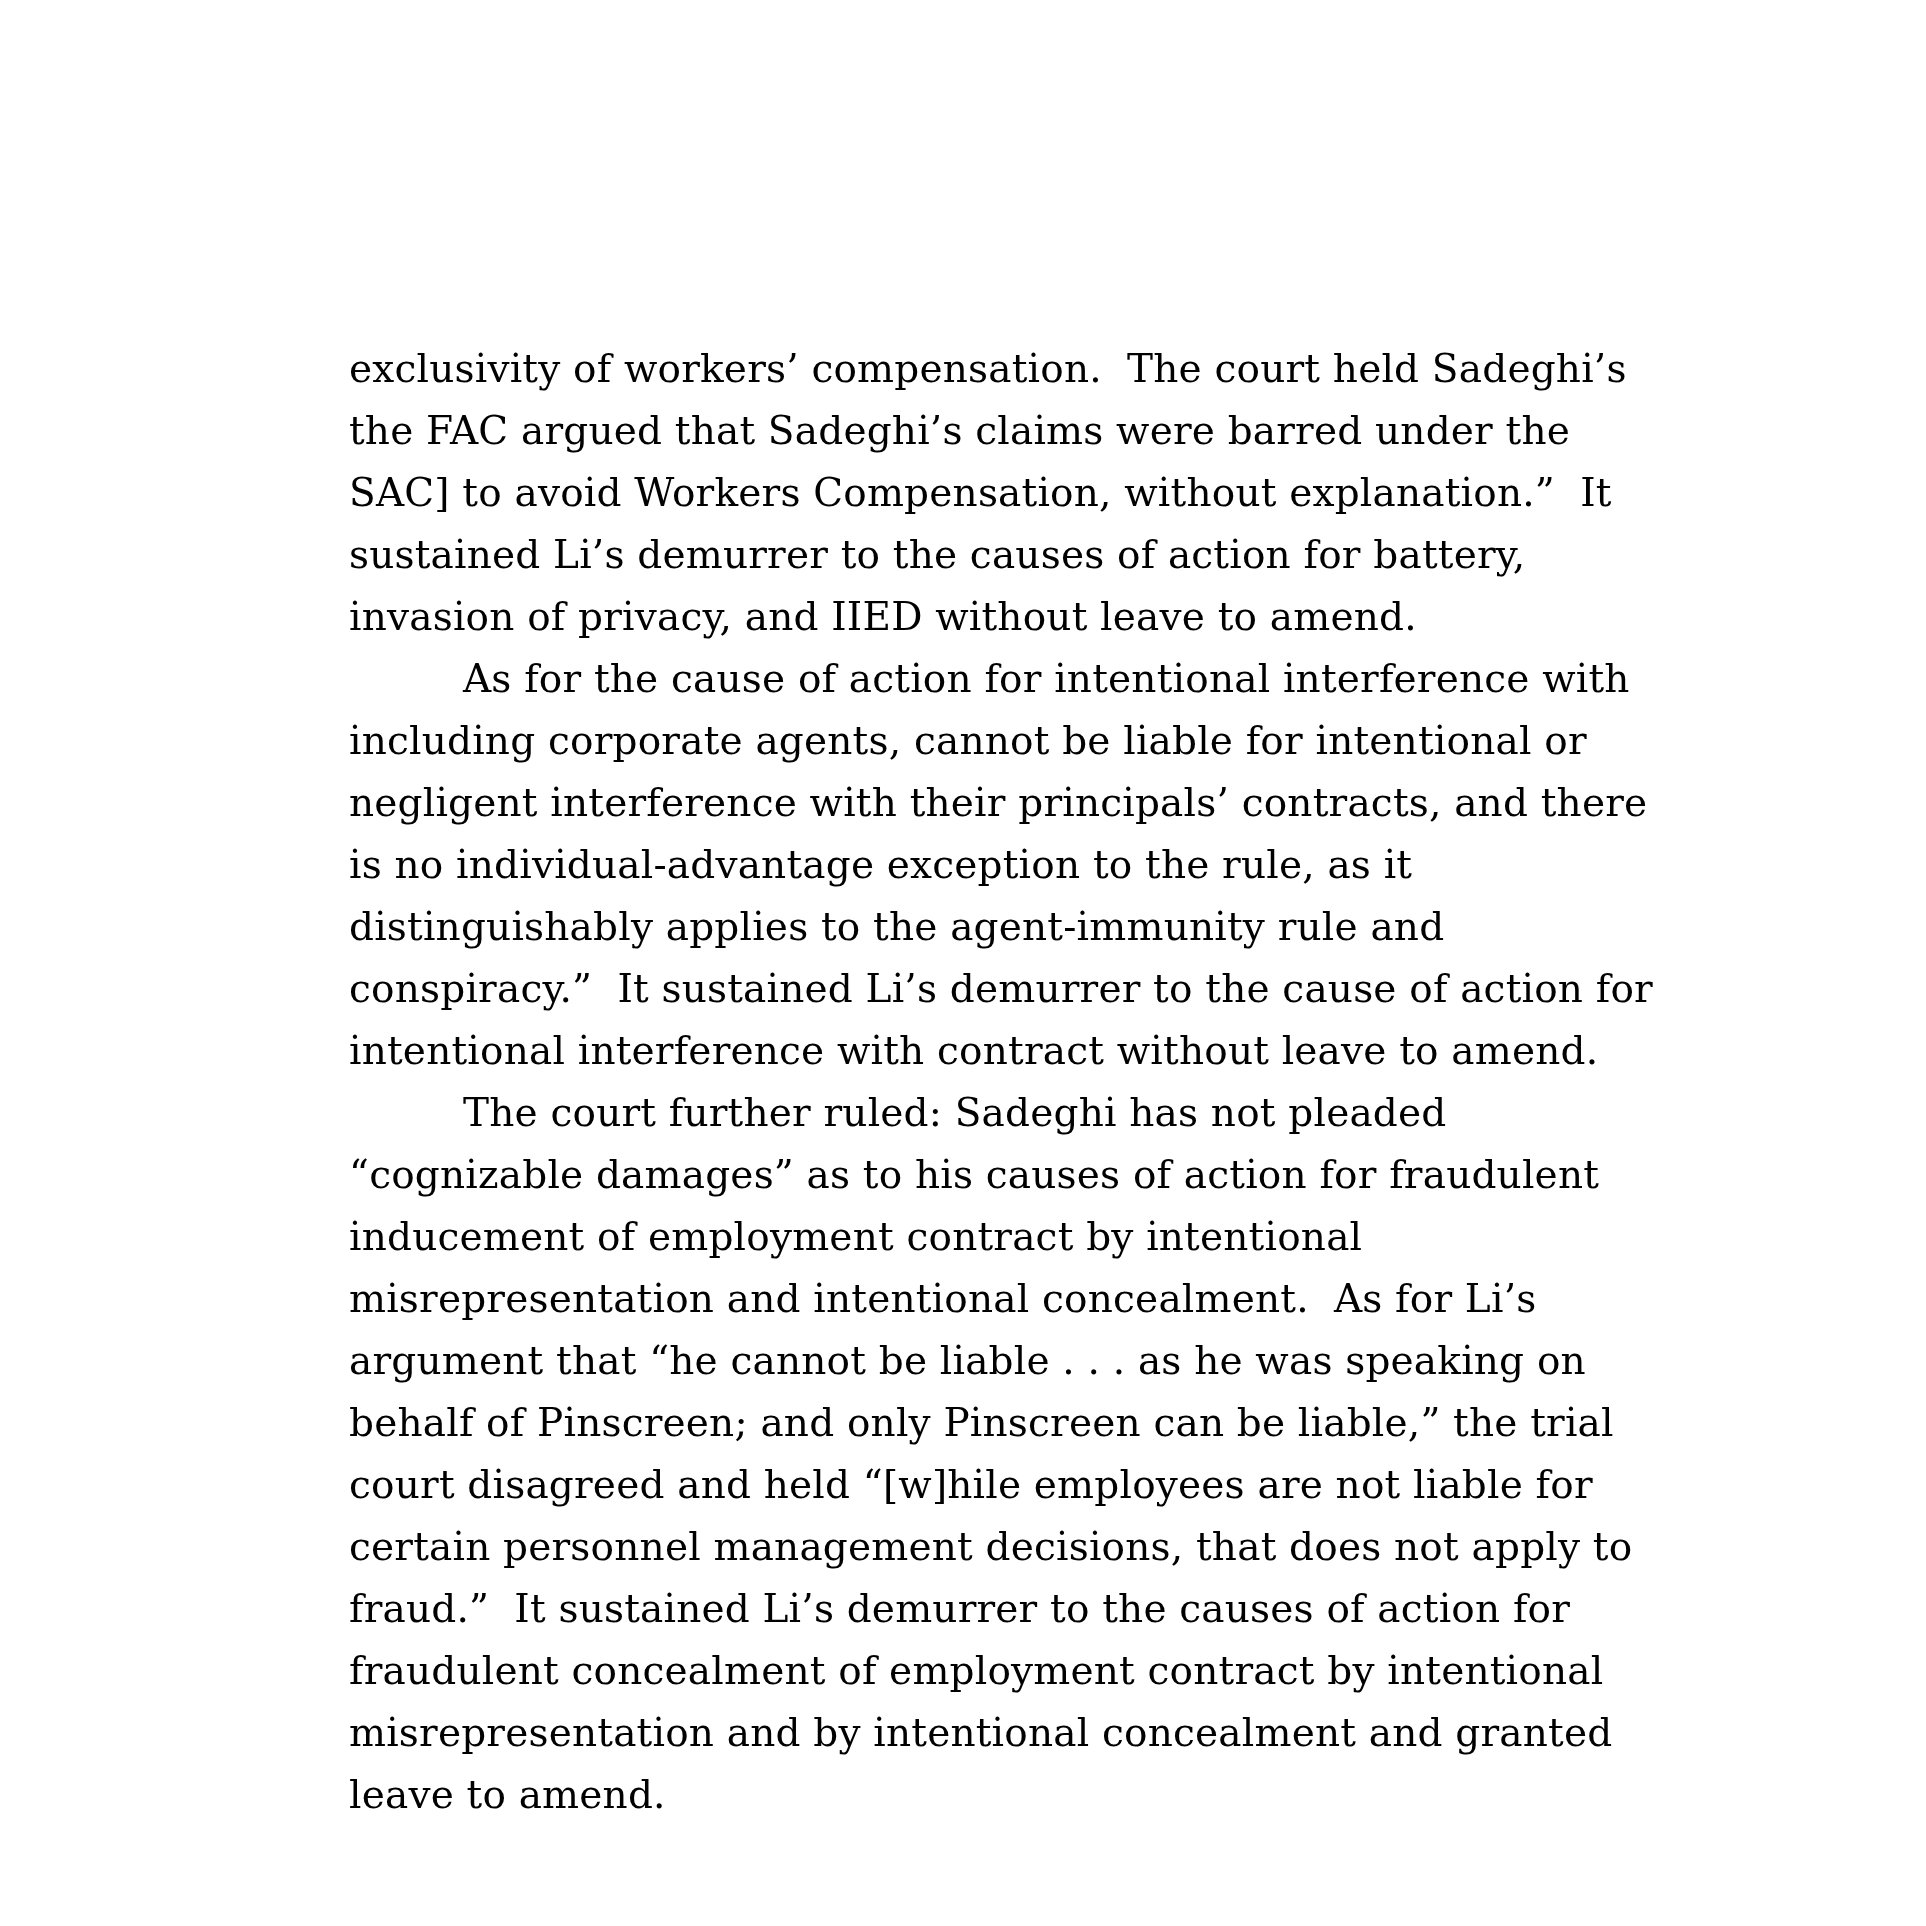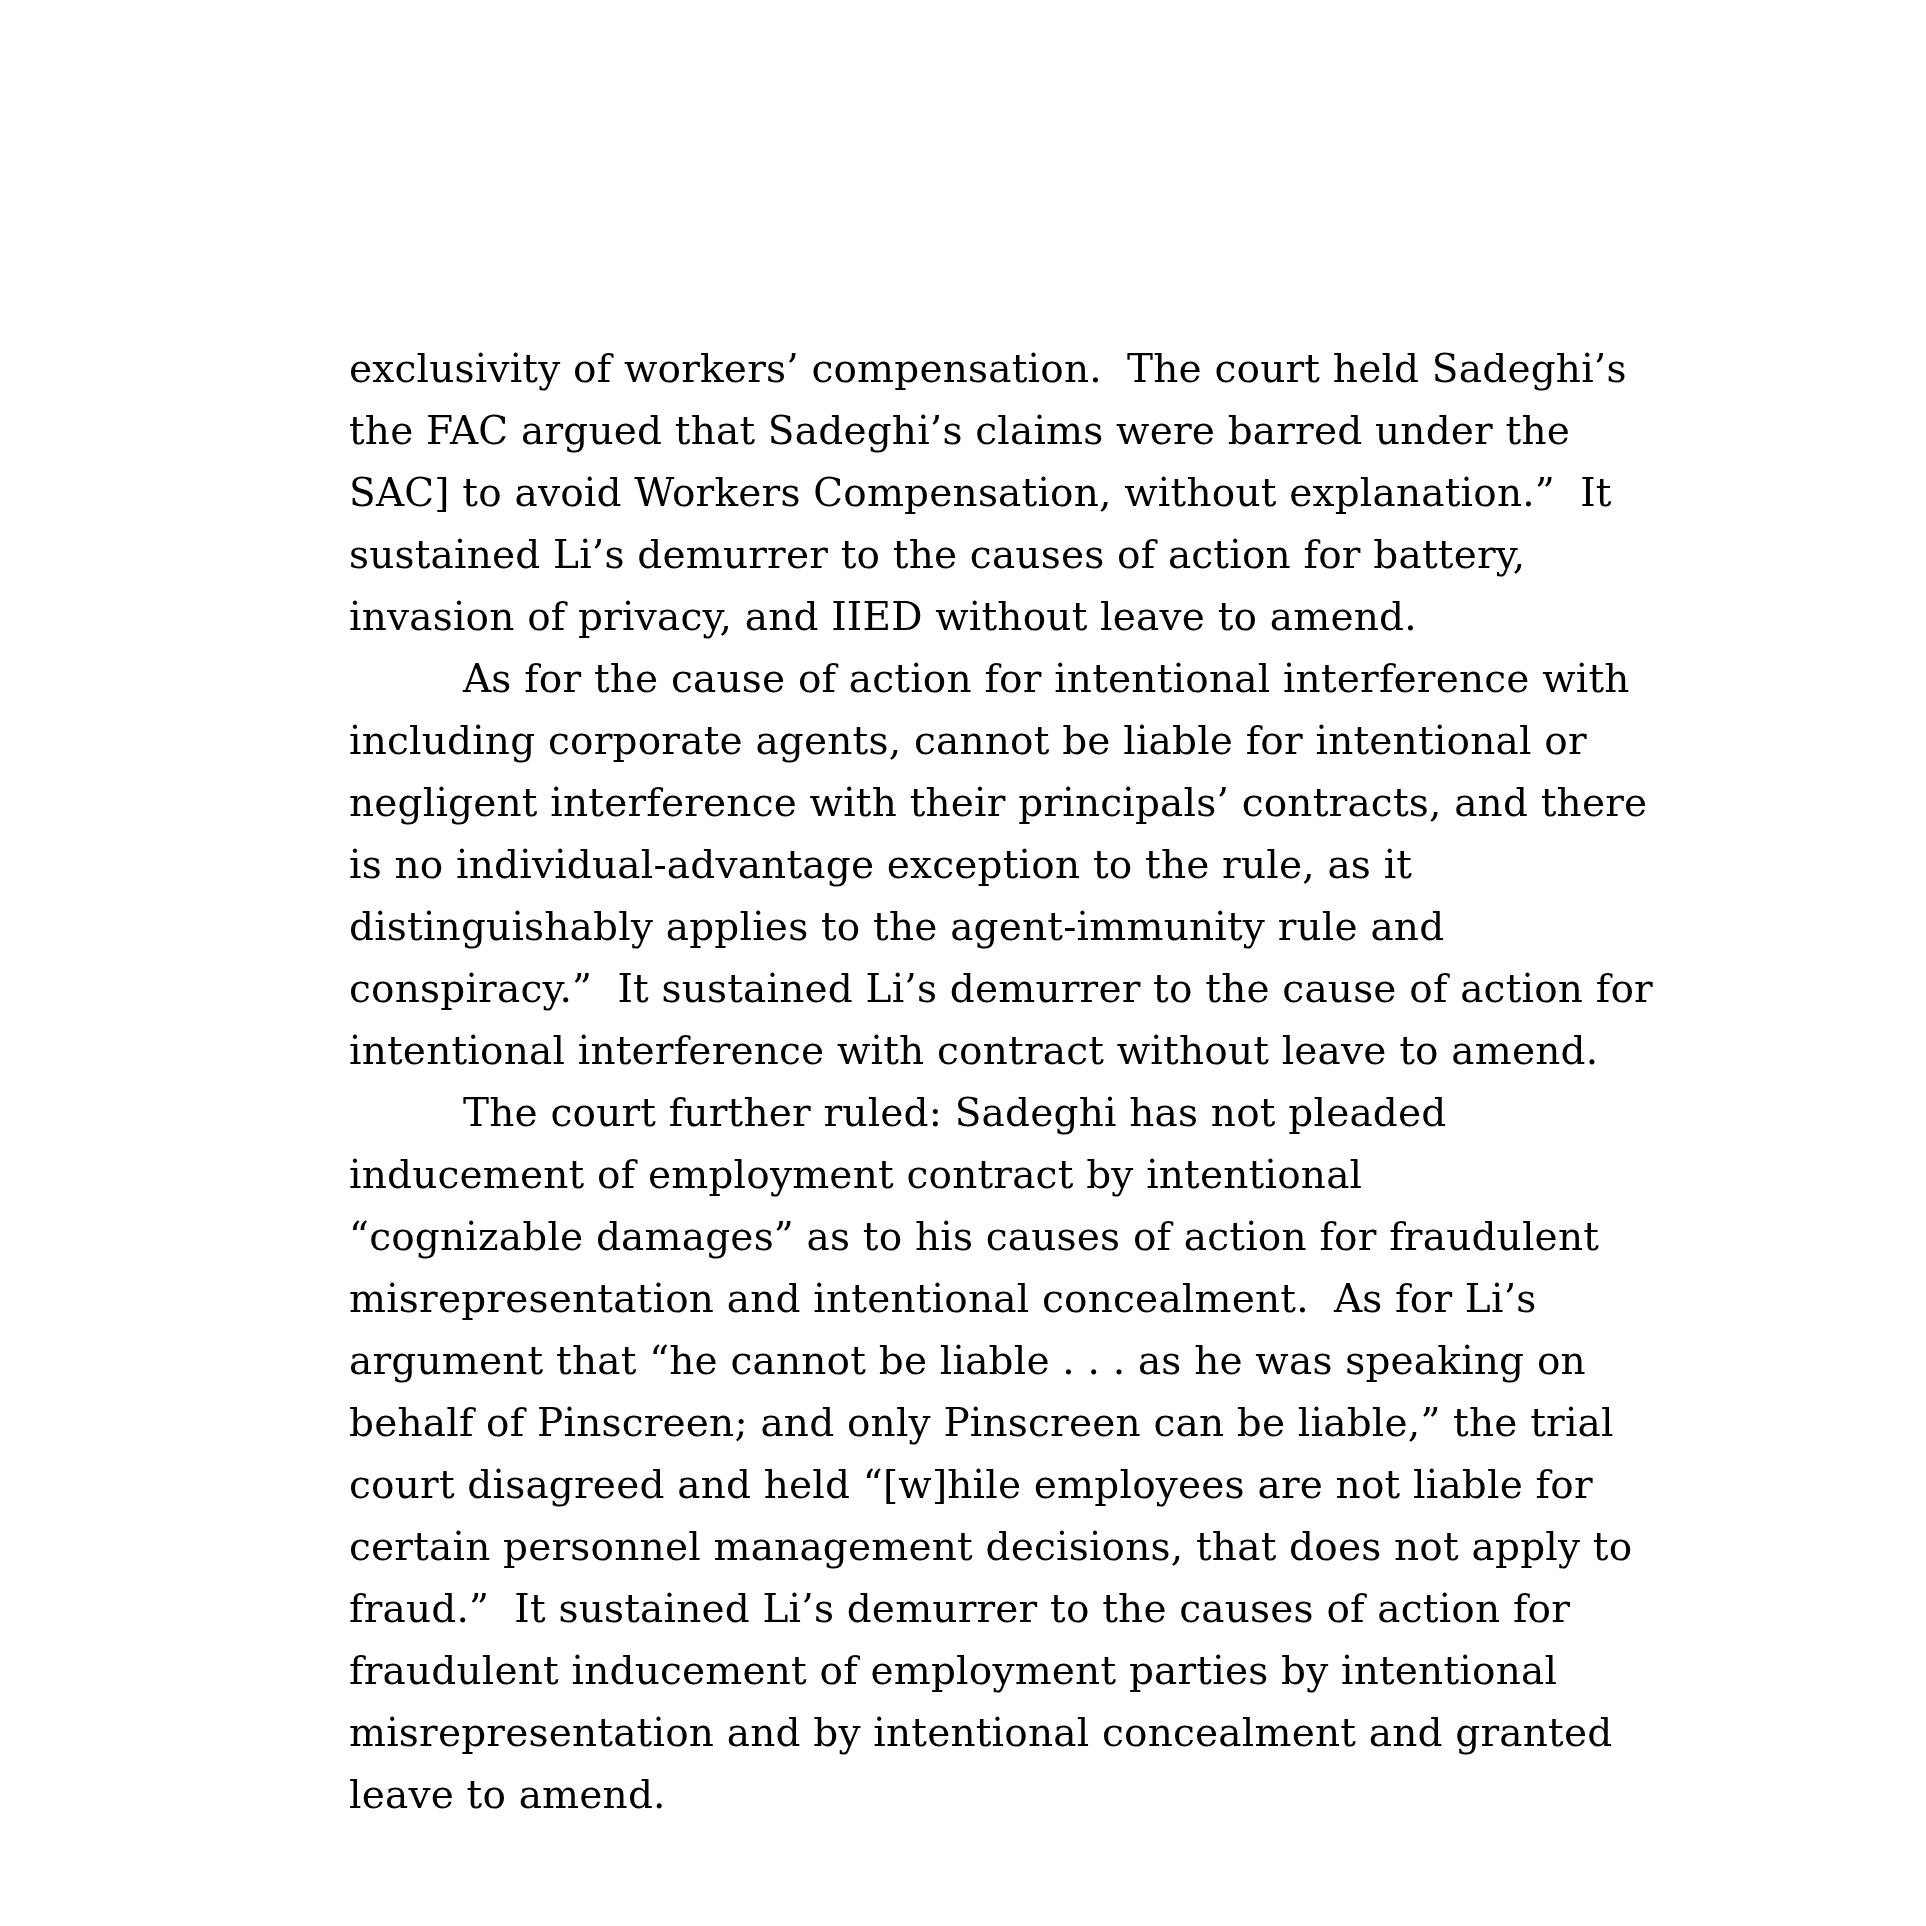--- a/index.html
+++ b/index.html
@@ -51,28 +51,28 @@
         <div class="line"><span>As for the cause of action for intentional interference with</span></div>
         <div class="line"><span>including corporate agents, cannot be liable for intentional or</span></div>
         <div class="line"><span>negligent interference with their principals’ contracts, and there</span></div>
         <div class="line"><span>is no individual-advantage exception to the rule, as it</span></div>
         <div class="line"><span>distinguishably applies to the agent-immunity rule and</span></div>
         <div class="line"><span>conspiracy.”  It sustained Li’s demurrer to the cause of action for</span></div>
         <div class="line"><span>intentional interference with contract </span><span class="italic">without leave to amend</span><span>.</span></div>
       </div>
       <div class="para indent">
         <div class="line"><span>The court further ruled: Sadeghi has not pleaded</span></div>
+        <div class="line"><span>“cognizable damages” as to his causes of action for fraudulent</span></div>
         <div class="line"><span>inducement of employment contract by intentional</span></div>
-        <div class="line"><span>“cognizable damages” as to his causes of action for fraudulent</span></div>
         <div class="line"><span>misrepresentation and intentional concealment.  As for Li’s</span></div>
         <div class="line"><span>argument that “he cannot be liable . . . as he was speaking on</span></div>
         <div class="line"><span>behalf of Pinscreen; and only Pinscreen can be liable,” the trial</span></div>
         <div class="line"><span>court disagreed and held “[w]hile employees are not liable for</span></div>
         <div class="line"><span>certain personnel management decisions, that does not apply to</span></div>
         <div class="line"><span>fraud.”  It sustained Li’s demurrer to the causes of action for</span></div>
-        <div class="line"><span>fraudulent inducement of employment parties by intentional</span></div>
+        <div class="line"><span>fraudulent concealment of employment contract by intentional</span></div>
         <div class="line"><span>misrepresentation and by intentional concealment and granted</span></div>
         <div class="line"><span>leave to amend.</span></div>
       </div>
     </div>
 
 </div>
 
 
 </body></html>

